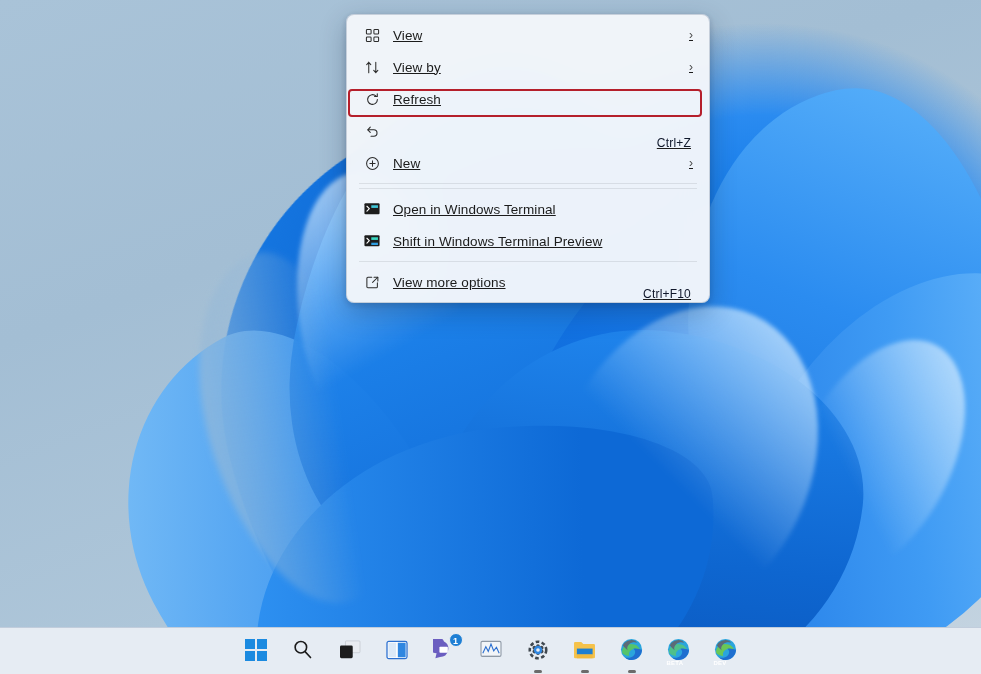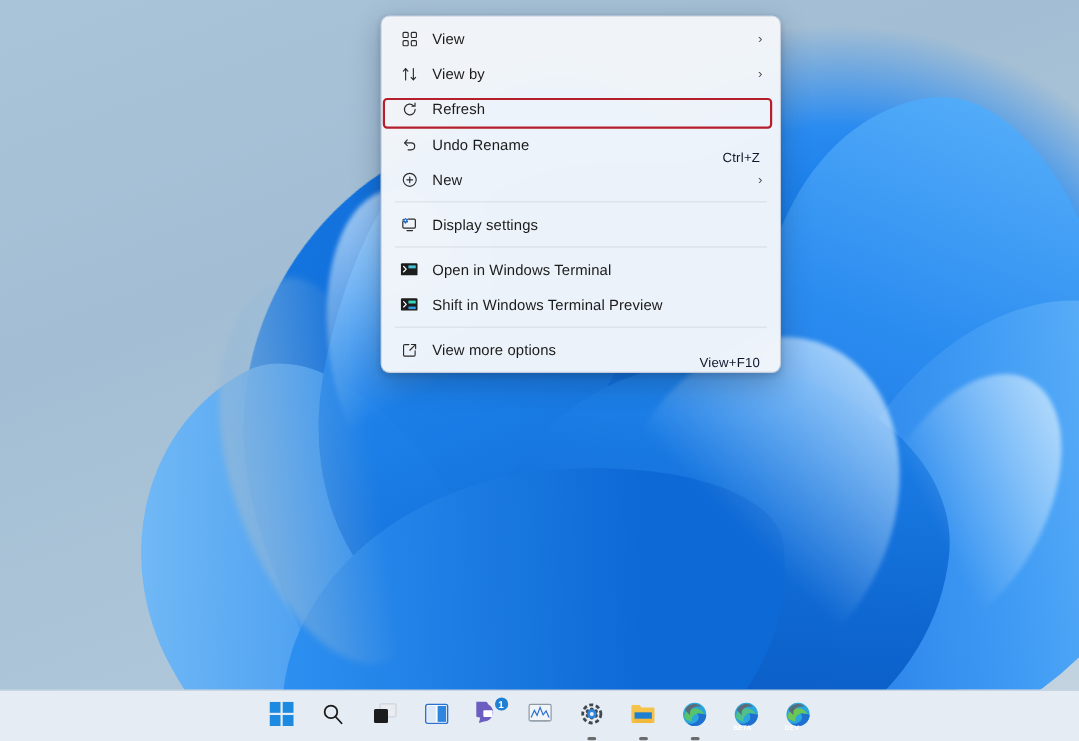--- a/index.html
+++ b/index.html
@@ -75,21 +75,21 @@
     background:rgba(243,246,250,0.97);
     border:1px solid rgba(190,200,214,0.85);
     border-radius:8px;
     box-shadow:0 9px 26px rgba(20,40,70,.30),0 2px 6px rgba(20,40,70,.18);
     padding:4px 0 4px 0;
     backdrop-filter:blur(18px);
   }
   .mi{
     position:relative;display:flex;align-items:center;height:32px;
     margin:0 4px;padding:0 8px 0 10px;border-radius:4px;cursor:default;
-    font-size:13.5px;color:#1b1b1b;
+    font-size:13.5px;color:#1b1b1b;text-decoration:underline;
   }
   .mi .ico{width:22px;height:20px;display:flex;align-items:center;justify-content:center;
     flex:0 0 22px;margin-right:10px;}
   .mi .lbl{flex:1 1 auto;white-space:nowrap;letter-spacing:.1px;}
   .mi .accel{font-size:12px;color:#0f172a;margin-left:auto;padding-right:6px;letter-spacing:.2px;margin-top:24px;}
   .mi .chev{font-size:12px;color:#4a4a4a;margin-left:auto;padding-right:4px;}
   .sep{height:1px;background:rgba(0,0,0,0.085);margin:4px 12px;}
 
   
   #refresh-row{position:relative;}
@@ -172,49 +172,36 @@
     <span class="lbl">Refresh</span>
   </div>
 
   <div class="mi">
     <span class="ico">
       <svg width="15" height="15" viewBox="0 0 16 16" fill="none" stroke="#2b2b2b" stroke-width="1.15" stroke-linecap="round" stroke-linejoin="round">
         <path d="M3.2 6.2h6.2a3.4 3.4 0 0 1 0 6.8H6.4"></path>
         <path d="M5.6 3.4 3.0 6.2l2.6 2.7"></path>
       </svg>
     </span>
-    <span class="lbl">Undo Rename</span>
     <span class="accel">Ctrl+Z</span>
   </div>
 
   <div class="mi">
     <span class="ico">
       <svg width="15" height="15" viewBox="0 0 16 16" fill="none" stroke="#2b2b2b" stroke-width="1.1" stroke-linecap="round">
         <circle cx="8" cy="8" r="6.3"></circle>
           <path d="M8 5.2v5.6M5.2 8h5.6"></path>
       </svg>
     </span>
     <span class="lbl">New</span>
     <span class="chev">›</span>
   </div>
 
   <div class="sep"></div>
 
-  <div class="mi">
-    <span class="ico">
-      <svg width="16" height="16" viewBox="0 0 16 16" fill="none">
-        <rect x="2.2" y="3.2" width="11.4" height="8.2" rx="1" stroke="#2b2b2b" stroke-width="1.1"></rect>
-        <path d="M6 13.6h5" stroke="#2b2b2b" stroke-width="1.1" stroke-linecap="round"></path>
-        <circle cx="4.6" cy="4.3" r="2.6" fill="#f3f6fa"></circle>
-        <path d="M4.6 2.1a.8.8 0 0 1 .8.8v.3l.45-.2a.8.8 0 0 1 .75 1.4l-.4.25.4.25a.8.8 0 0 1-.75 1.4l-.45-.2v.3a.8.8 0 0 1-1.6 0v-.3l-.45.2a.8.8 0 0 1-.75-1.4l.4-.25-.4-.25a.8.8 0 0 1 .75-1.4l.45.2v-.3a.8.8 0 0 1 .8-.8z" fill="#1765c6"></path>
-        <circle cx="4.6" cy="4.35" r=".75" fill="#f3f6fa"></circle>
-      </svg>
-    </span>
-    <span class="lbl">Display settings</span>
-  </div>
 
 
   <div class="sep"></div>
 
   <div class="mi">
     <span class="ico">
       <svg width="16" height="14" viewBox="0 0 18 15">
         <rect x="0.5" y="1" width="17" height="12.5" rx="1.2" fill="#1d1d1d"></rect>
         <path d="M3.3 4.4 6 7.1 3.3 9.8" stroke="#ffffff" stroke-width="1.25" fill="none" stroke-linecap="round" stroke-linejoin="round"></path>
         <rect x="8.2" y="3.3" width="7.5" height="3" fill="#41c4d6"></rect>
@@ -239,21 +226,21 @@
 
   <div class="mi">
     <span class="ico">
       <svg width="15" height="15" viewBox="0 0 16 16" fill="none" stroke="#2b2b2b" stroke-width="1.1" stroke-linecap="round" stroke-linejoin="round">
         <path d="M7.2 2.4H3.1A1.1 1.1 0 0 0 2 3.5v9a1.1 1.1 0 0 0 1.1 1.1h9a1.1 1.1 0 0 0 1.1-1.1V8.4"></path>
         <path d="M9.6 2.3h4.1v4.1"></path>
           <path d="M13.6 2.4 8.1 7.9"></path>
       </svg>
     </span>
     <span class="lbl">View more options</span>
-    <span class="accel">View+F10</span>
+    <span class="accel">Ctrl+F10</span>
   </div>
 
   <div id="refresh-highlight" style="border-color: rgb(181, 31, 43);"></div>
 </div>
 
 <div id="taskbar">
   <div id="tb-icons">
 
     <div class="tbi">
       <span>

